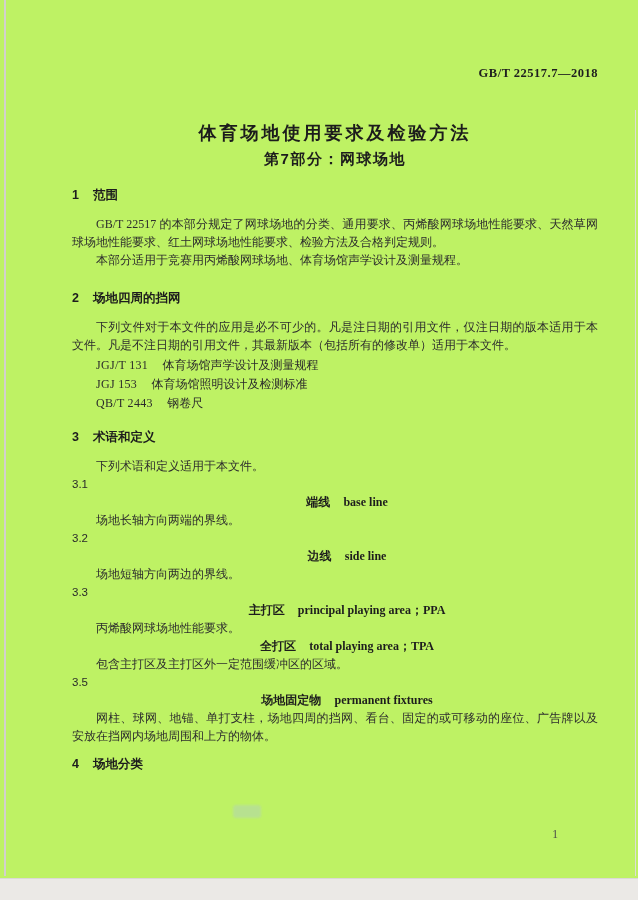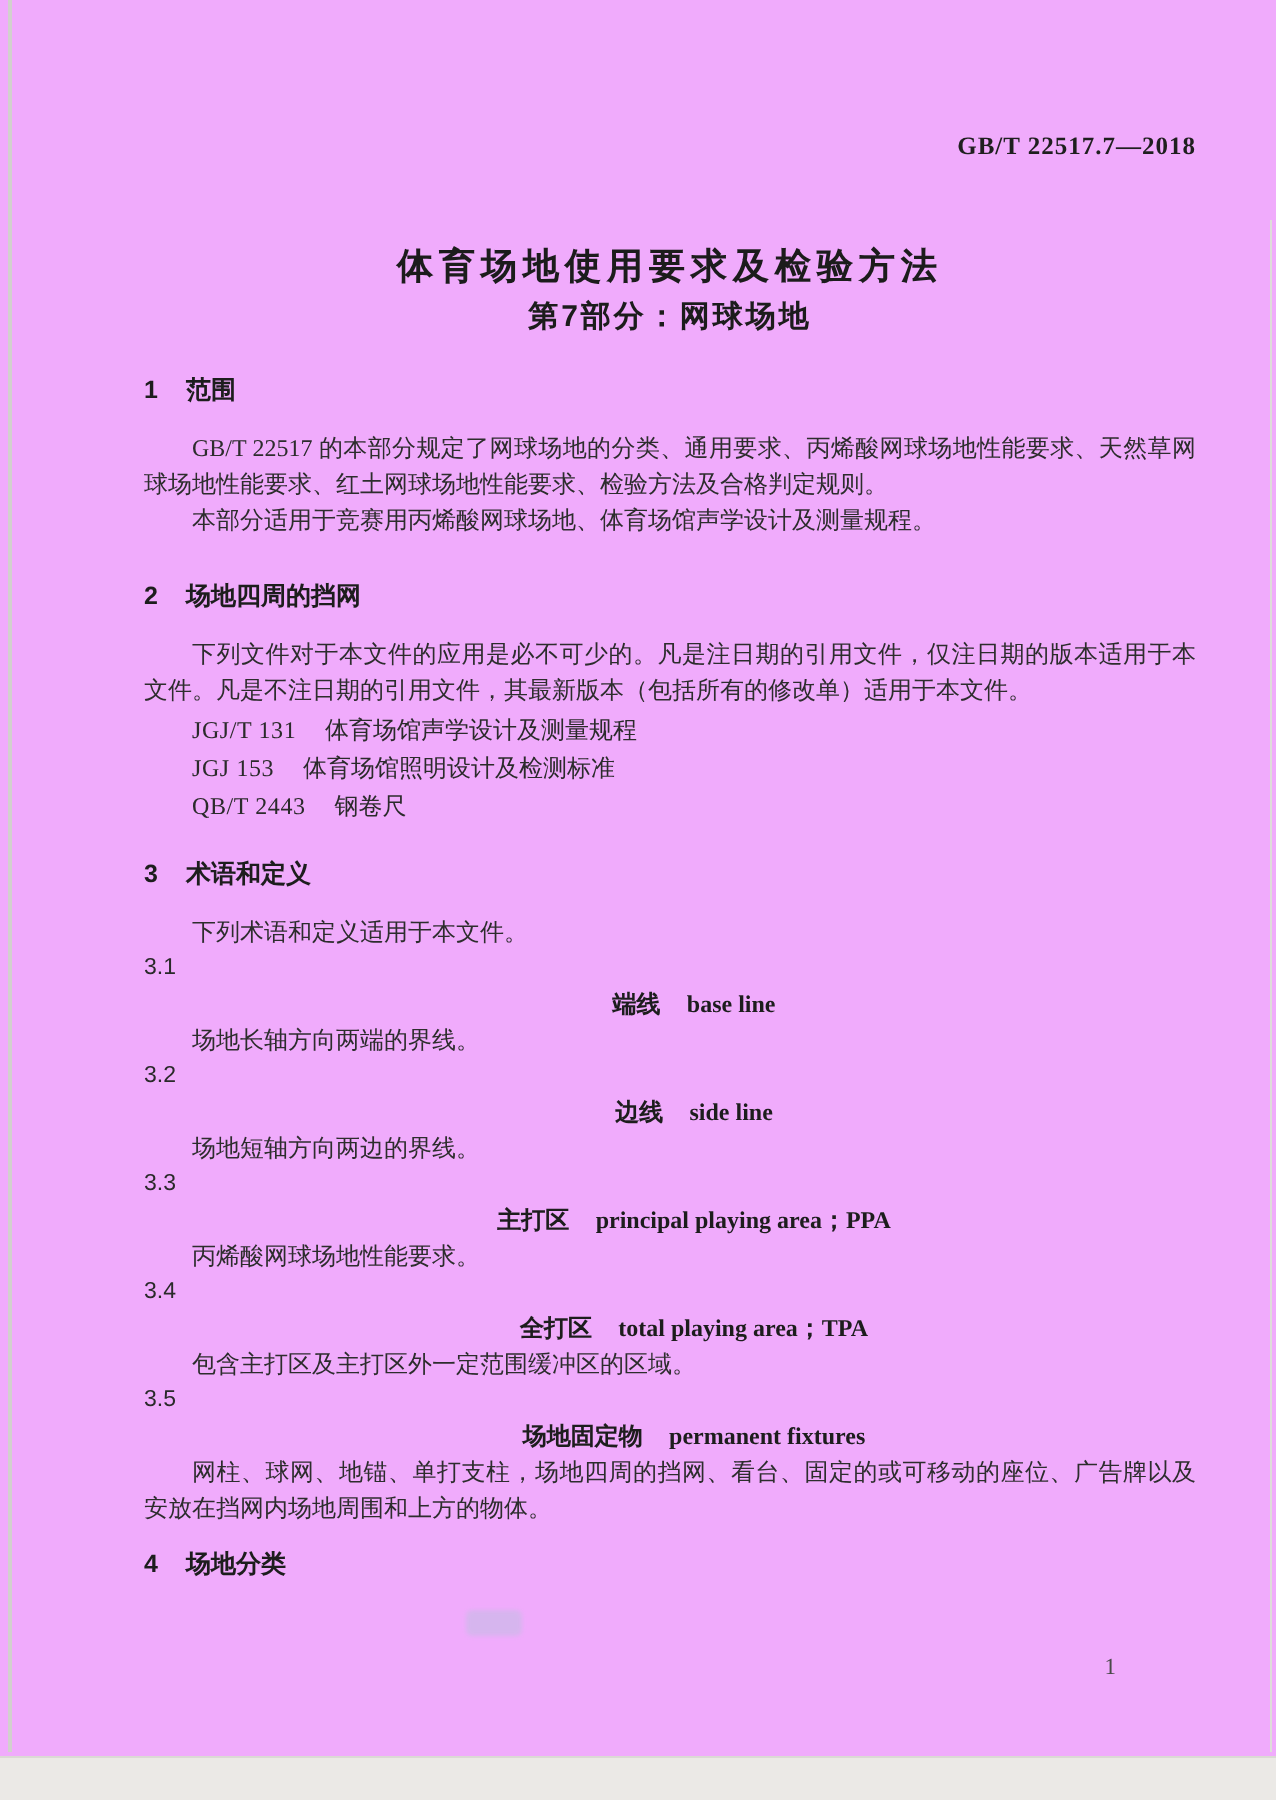--- a/index.html
+++ b/index.html
@@ -7,21 +7,21 @@
   body {
     background: #f2f0ee;
     font-family: "Liberation Serif", "DejaVu Serif", serif;
     position: relative;
     overflow: hidden;
   }
   .page {
     position: absolute;
     left: 0; top: 0;
     width: 638px; height: 900px;
-    background: #f0abfc;
+    background: #bef264;
     color: #2b2b2b;
   }
   .scan-edge-left {
     position: absolute; left: 4px; top: 0;
     width: 2px; height: 876px;
     background: #d2d0cd;
   }
   .scan-edge-right {
     position: absolute; right: 2px; top: 110px;
     width: 1px; height: 766px;
@@ -203,21 +203,20 @@
 
       <div>
         <div class="term-num">3.3</div>
         <div class="term-name">
           <span class="term-zh">主打区</span><span class="term-en">principal playing area；PPA</span>
         </div>
         <div class="term-def">丙烯酸网球场地性能要求。</div>
       </div>
 
       <div>
-        <div class="term-num">3.4</div>
         <div class="term-name">
           <span class="term-zh">全打区</span><span class="term-en">total playing area；TPA</span>
         </div>
         <div class="term-def">包含主打区及主打区外一定范围缓冲区的区域。</div>
       </div>
 
       <div>
         <div class="term-num">3.5</div>
         <div class="term-name">
           <span class="term-zh">场地固定物</span><span class="term-en">permanent fixtures</span>

